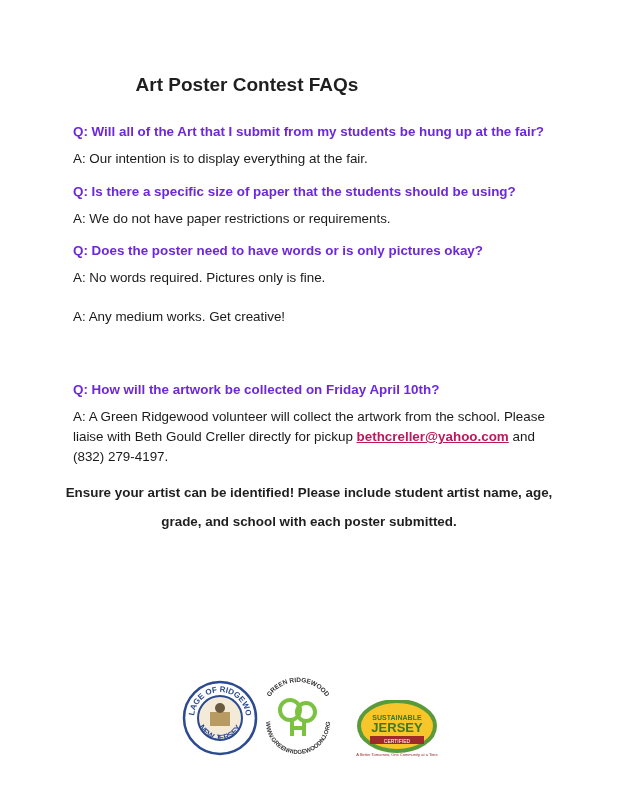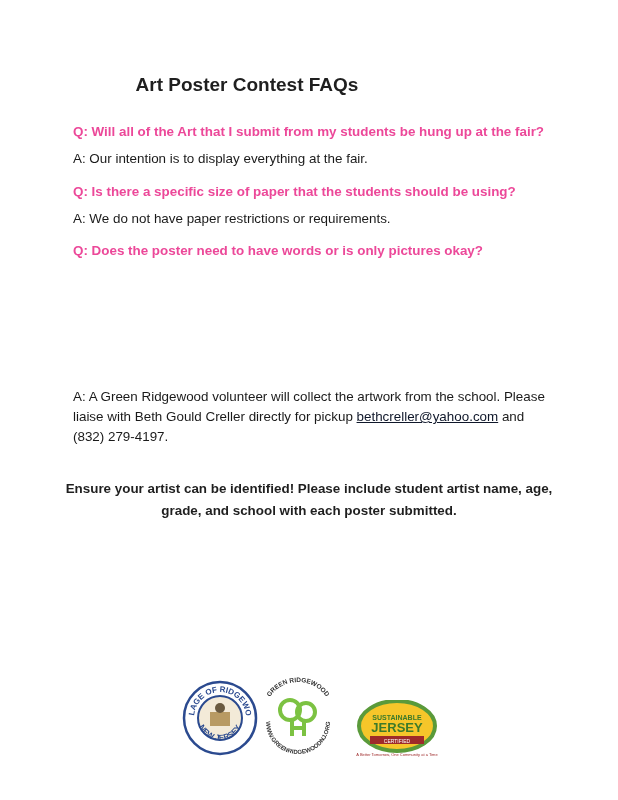--- a/index.html
+++ b/index.html
@@ -1,46 +1,49 @@
 <!DOCTYPE html>
 <html><head>
   <meta charset="utf-8">
   <style>
     html, body { margin: 0; padding: 0; background: #ffffff; }
     body { width: 618px; height: 800px; position: relative; overflow: hidden;
       font-family: "Liberation Sans", "DejaVu Sans", sans-serif; color: #1a1a1a; }
     .title { position: absolute; top: 74px; left: 0; width: 494px; text-align: center;
       font-size: 19px; font-weight: bold; color: #1f1f1f; }
     .faq { position: absolute; left: 73px; width: 480px; font-size: 13.4px; line-height: 20px; }
-    .q { color: #ec4899; font-weight: bold; }
+    .q { color: #6d28d9; font-weight: bold; }
     .a { color: #1a1a1a; margin-top: 7px; }
-    .email { color: #0f172a; text-decoration: underline; }
+    .email { color: #be185d; text-decoration: underline; font-weight: bold; }
     .notice { position: absolute; top: 478px; left: 60px; width: 498px; text-align: center;
-      font-size: 13.4px; font-weight: bold; line-height: 22px; color: #1f1f1f; }
+      font-size: 13.4px; font-weight: bold; line-height: 29px; color: #1f1f1f; }
     .logo { position: absolute; }
   </style>
 </head>
 <body>
 
 <div class="title">Art Poster Contest FAQs</div>
 
 <div class="faq" style="top:122px">
   <div class="q">Q: Will all of the Art that I submit from my students be hung up at the fair?</div>
   <div class="a">A: Our intention is to display everything at the fair.</div>
 </div>
 <div class="faq" style="top:182px">
   <div class="q">Q: Is there a specific size of paper that the students should be using?</div>
   <div class="a">A: We do not have paper restrictions or requirements.</div>
 </div>
 <div class="faq" style="top:241px">
   <div class="q">Q: Does the poster need to have words or is only pictures okay?</div>
+  <div class="a">A: No words required. Pictures only is fine.</div>
 </div>
 <div class="faq" style="top:300px">
+  <div class="a">A: Any medium works. Get creative!</div>
 </div>
 <div class="faq" style="top:380px">
+  <div class="q">Q: How will the artwork be collected on Friday April 10th?</div>
   <div class="a"><span>A: A Green Ridgewood volunteer will collect the artwork from the school. Please liaise with Beth Gould Creller directly for pickup </span><span class="email">bethcreller@yahoo.com</span><span> and (832) 279-4197.</span></div>
 </div>
 
 <div class="notice">Ensure your artist can be identified! Please include student artist name, age, grade, and school with each poster submitted.</div>
 
 <svg class="logo" style="left:182px;top:680px" width="76" height="76" viewBox="0 0 76 76">
   <circle cx="38" cy="38" r="36" fill="#fff" stroke="#2b4a8f" stroke-width="2.5"></circle>
   <circle cx="38" cy="38" r="22" fill="#f3ead8" stroke="#2b4a8f" stroke-width="2"></circle>
   <defs>
       <path id="vtop" d="M12,38 A26,26 0 0 1 64,38"></path>

